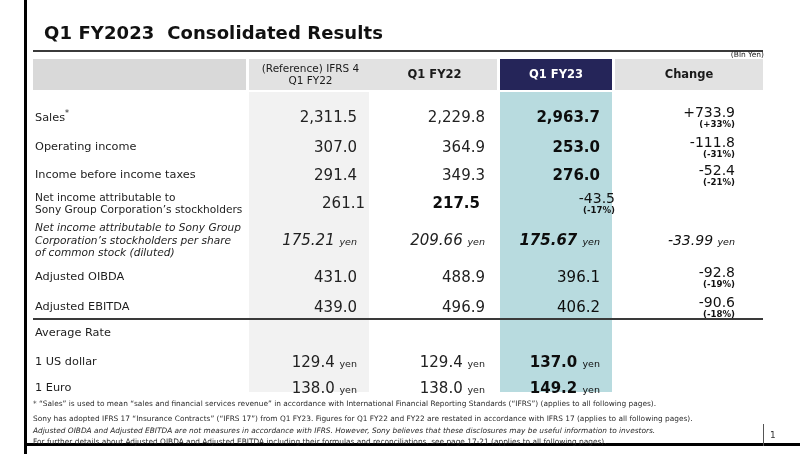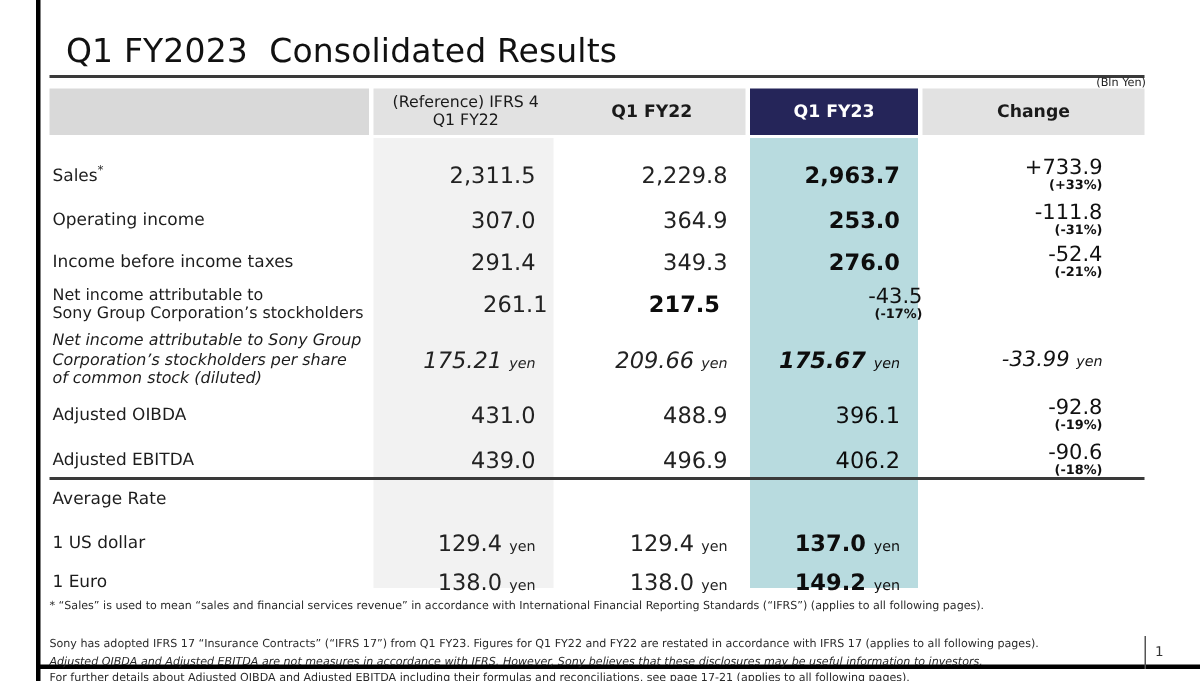--- a/index.html
+++ b/index.html
@@ -33,22 +33,22 @@
     width: 776px;
     height: 3px;
     background: #000000;
   }
 
   
   .title {
     position: absolute;
     left: 44px;
     top: 22px;
-    font-size: 22px;
-    font-weight: normal;
+    font-size: 18px;
+    font-weight: bold;
     letter-spacing: 0.1px;
     white-space: pre;
     color: #111111;
   }
   .title-underline {
     position: absolute;
     left: 33px;
     top: 50px;
     width: 730px;
     height: 2px;
@@ -181,21 +181,21 @@
     left: 33px;
     top: 398px;
     width: 736px;
   }
   .fn {
     font-size: 7.4px;
     line-height: 1.52;
     color: #2a2a2a;
     white-space: nowrap;
   }
-  .fn.gap { margin-top: 14px; }
+  .fn.gap { margin-top: 4px; }
   .fn.italic { font-style: italic; }
 
   
   .page-divider {
     position: absolute;
     left: 763px;
     top: 424px;
     width: 1px;
     height: 22px;
     background: #555555;

